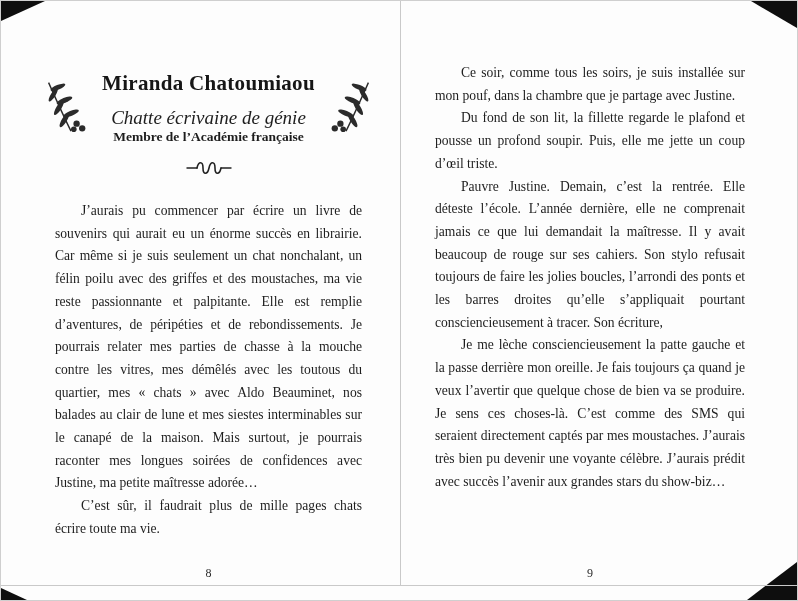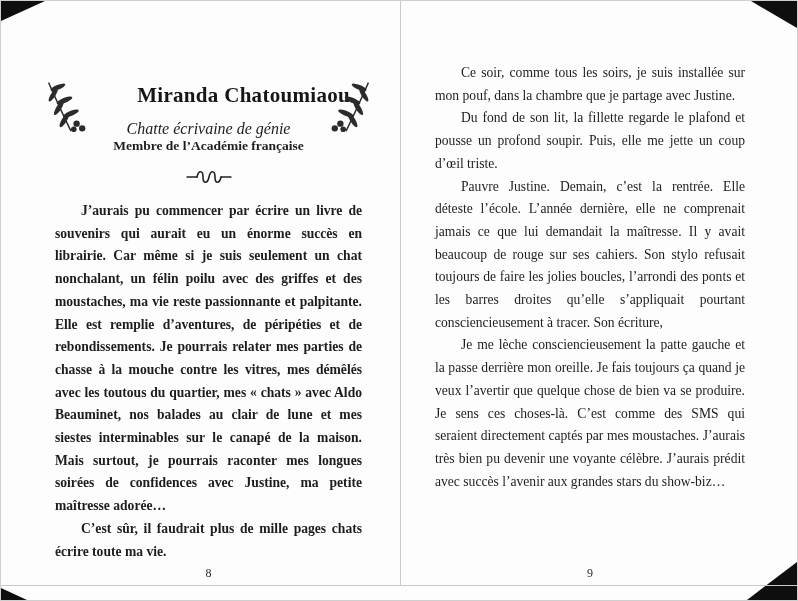--- a/index.html
+++ b/index.html
@@ -36,52 +36,51 @@
 
   .page { position: absolute; top: 0; height: 584px; }
   .page-left  { left: 54px;  width: 307px; }
   .page-right { left: 434px; width: 310px; font-family: Liberation Serif, serif; }
 
   .chapter-header {
     position: absolute; top: 70px; left: 0; right: 0;
     text-align: center;
   }
   .title {
-    margin: 12px;
+    margin: 0;
     font-size: 21px;
     font-weight: bold;
     letter-spacing: 0.3px;
     color: #161616;
-    text-align: right;
   }
   .subtitle {
     margin-top: 11px;
     font-style: italic;
-    font-size: 16px;
+    font-size: 19px;
   }
   .affiliation {
     font-weight: bold;
     font-size: 13.5px;
   }
   .divider { margin-top: 16px; line-height: 0; }
 
   .branch { position: absolute; top: 4px; line-height: 0; }
   .branch-left  { left: -12px; }
   .branch-right { right: -12px; transform: scaleX(-1); }
 
   .body-text {
     position: absolute; left: 0; right: 0;
     font-size: 13.6px;
     line-height: 22.7px;
     text-align: justify;
     hyphens: auto;
     -webkit-hyphens: auto;
     color: #1d1d1d;
   }
-  .page-left  .body-text { top: 199px; font-weight: bold; }
+  .page-left  .body-text { top: 199px; }
   .page-right .body-text { top: 61px; }
   .body-text p { margin: 0; text-indent: 26px; }
 
   .page-number {
     position: absolute; top: 565px; left: 0; right: 0;
     text-align: center;
     font-size: 12px;
     color: #2a2a2a;
   }
 </style>

